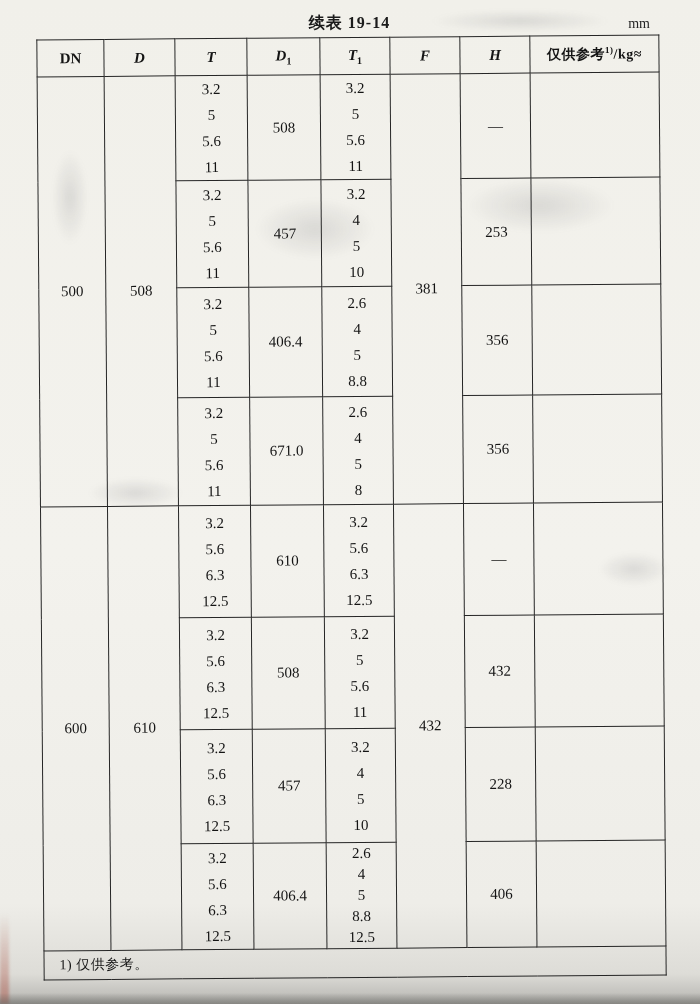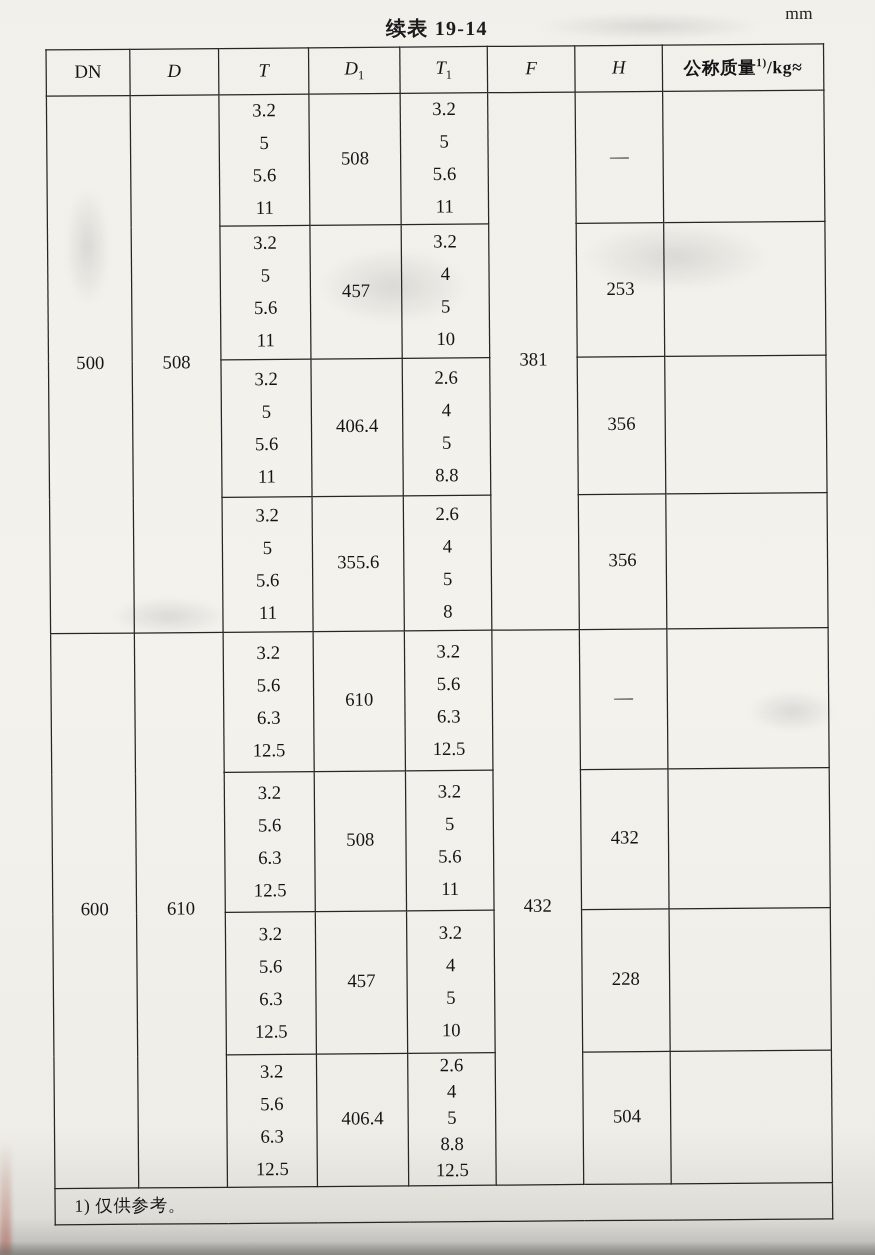--- a/index.html
+++ b/index.html
@@ -31,38 +31,38 @@
   .a3{left:255px;top:198px;width:120px;height:62px;}
   .a4{left:52px;top:150px;width:36px;height:95px;}
   .a5{left:598px;top:552px;width:72px;height:34px;}
   .a6{left:88px;top:478px;width:95px;height:30px;}
 
   .title{
     position:absolute;top:13px;left:0;width:699px;text-align:center;
     font-size:16px;font-weight:bold;letter-spacing:1px;color:#1b1b1b;
   }
   .unit{
-    position:absolute;top:4px;right:50px;font-size:14px;color:#242424;
+    position:absolute;top:16px;right:50px;font-size:14px;color:#242424;
     font-family:"Liberation Serif",serif;
   }
   .table-wrap{
     position:absolute;left:40px;top:37px;width:622px;
     transform:rotate(-0.45deg);
   }
   table{
     border-collapse:collapse;table-layout:fixed;width:622px;
     background:transparent;
   }
   td,th{
     border:1.6px solid #262626;
     text-align:center;vertical-align:middle;
     font-size:15px;color:#141414;padding:0;
     overflow:hidden;
   }
-  thead th{height:36px;font-weight:normal;font-size:15px;}
+  thead th{height:36px;font-weight:bold;font-size:15px;}
   thead th i{font-style:italic;font-family:"Liberation Serif",serif;}
   thead th sub{font-size:10px;}
   thead th sup{font-size:9px;}
   th.cjk{font-size:14px;font-weight:bold;letter-spacing:.5px;}
   .vals div{line-height:26px;}
   .vals.tight div{line-height:21px;}
   tr.g0.r0{height:105px;} tr.g0.r1{height:107px;} tr.g0.r2{height:110px;} tr.g0.r3{height:108px;}
   tr.g1.r0{height:112px;} tr.g1.r1{height:112px;} tr.g1.r2{height:114px;} tr.g1.r3{height:106px;}
   td.merge{font-size:15px;}
   tfoot td{
@@ -97,21 +97,21 @@
       </colgroup>
       <thead>
         <tr>
             <th><span>DN</span></th>
             <th><i>D</i></th>
             <th><i>T</i></th>
             <th><i>D</i><sub>1</sub></th>
             <th><i>T</i><sub>1</sub></th>
             <th><i>F</i></th>
             <th><i>H</i></th>
-            <th class="cjk"><span>公称质量</span><sup>1)</sup>/kg≈</th>
+            <th class="cjk"><span>仅供参考</span><sup>1)</sup>/kg≈</th>
           </tr>
       </thead>
       <tbody>
           <tr class="g0 r0">
             <td rowspan="4" class="merge">500</td>
             <td rowspan="4" class="merge">508</td>
             <td class="vals">
               <div>3.2</div>
               <div>5</div>
               <div>5.6</div>
@@ -162,21 +162,21 @@
             <td>356</td>
             <td></td>
           </tr>
           <tr class="g0 r3">
             <td class="vals">
               <div>3.2</div>
               <div>5</div>
               <div>5.6</div>
               <div>11</div>
             </td>
-            <td>355.6</td>
+            <td>671.0</td>
             <td class="vals">
               <div>2.6</div>
               <div>4</div>
               <div>5</div>
               <div>8</div>
             </td>
             <td>356</td>
             <td></td>
           </tr>
           <tr class="g1 r0">
@@ -241,21 +241,21 @@
               <div>12.5</div>
             </td>
             <td>406.4</td>
             <td class="vals tight">
               <div>2.6</div>
               <div>4</div>
               <div>5</div>
               <div>8.8</div>
               <div>12.5</div>
             </td>
-            <td>504</td>
+            <td>406</td>
             <td></td>
           </tr>
         </tbody>
       <tfoot>
         <tr>
           <td colspan="8">1) 仅供参考。</td>
         </tr>
       </tfoot>
     </table>
   </div>

